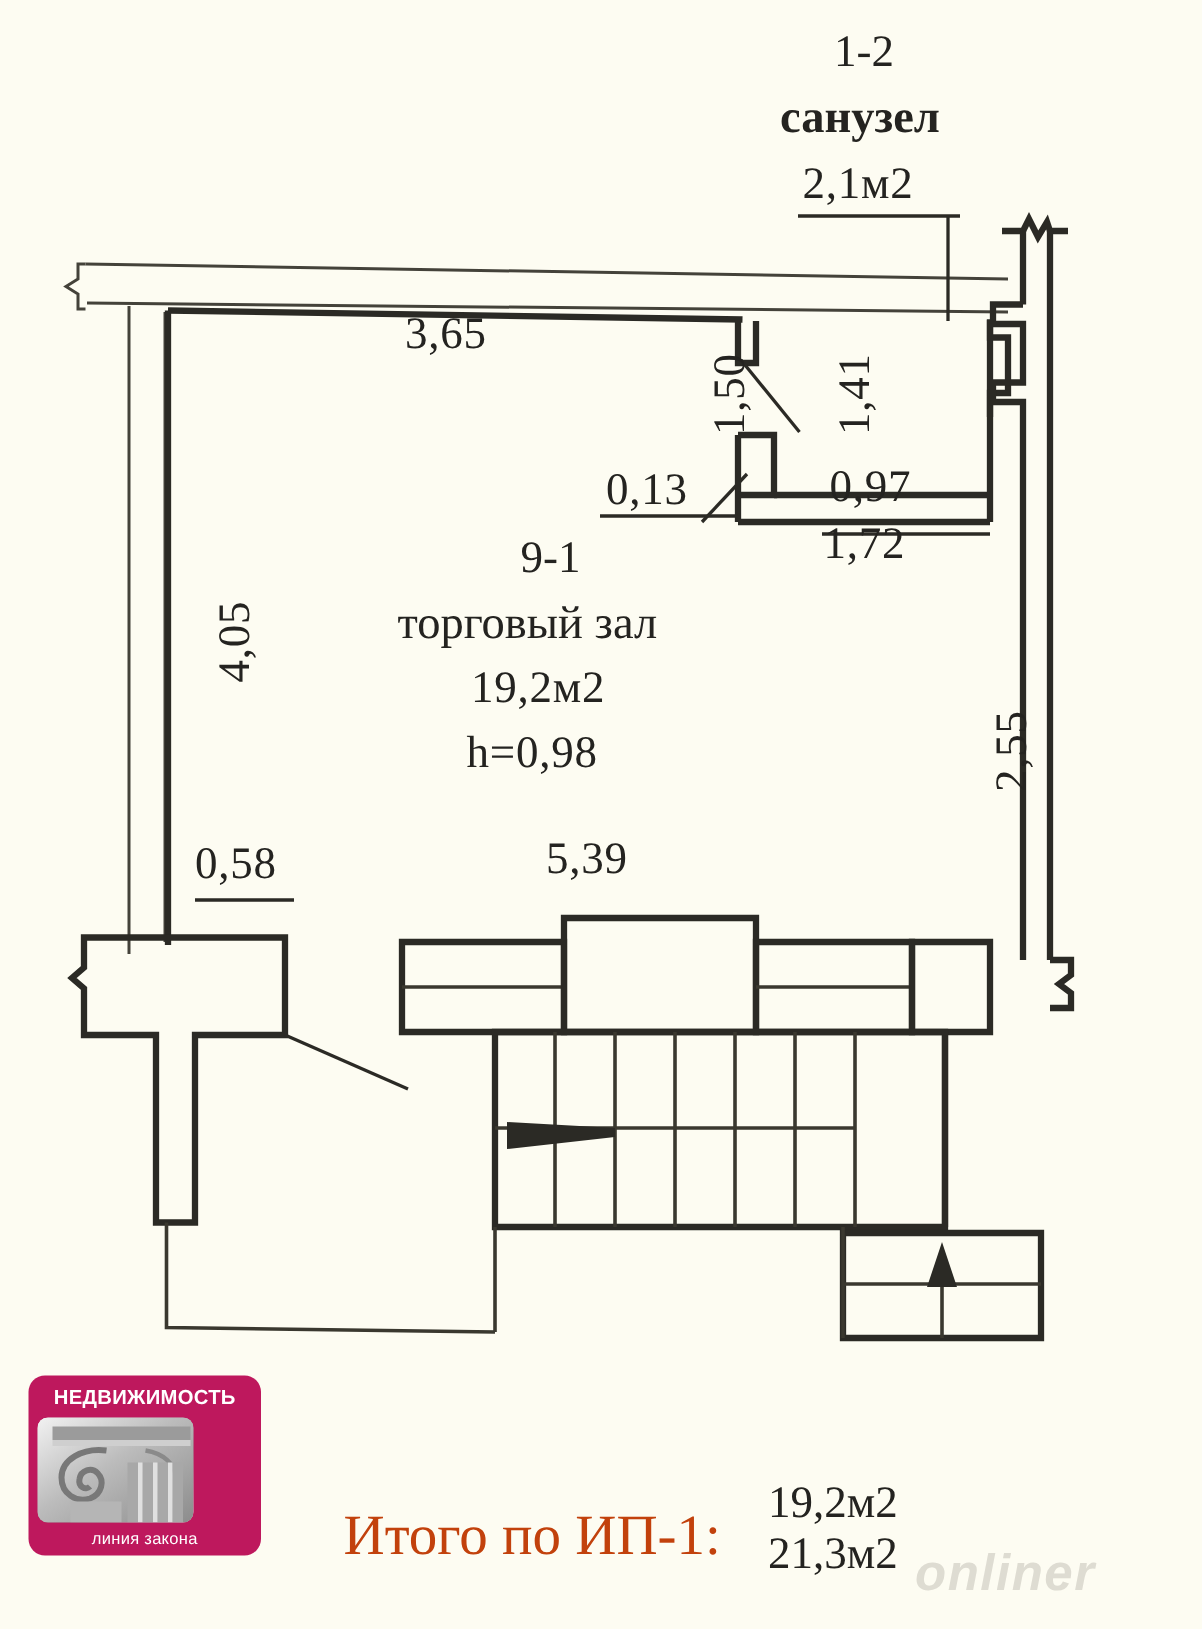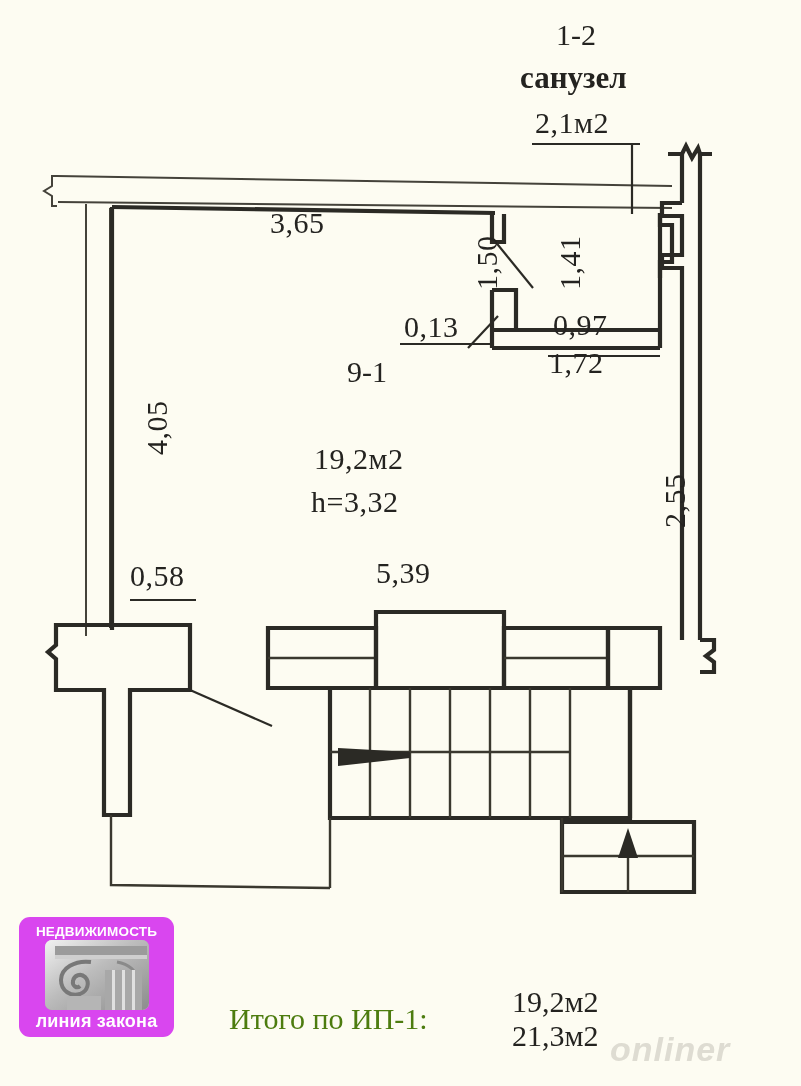--- a/index.html
+++ b/index.html
@@ -49,22 +49,22 @@
     transform: rotate(-90deg);
   }
   .roomtitle { font-size: 30px; }
   .roomname { font-size: 31px; }
 
   
   #footer-total {
     position: absolute;
     left: 229px;
     top: 1002px;
-    font-size: 30px;
-    color: #4d7c0f;
+    font-size: 38px;
+    color: #c2410c;
   }
   #footer-areas {
     position: absolute;
     left: 512px;
     top: 985px;
     font-size: 30px;
     color: #242320;
     line-height: 1.13;
   }
   #watermark {
@@ -79,27 +79,26 @@
     font-style: italic;
   }
 
   
   #logo {
     position: absolute;
     left: 19px;
     top: 917px;
     width: 155px;
     height: 120px;
-    background: #d946ef;
+    background: #be185d;
     border-radius: 11px;
     box-sizing: border-box;
     padding: 7px 6px 5px 6px;
     display: flex;
     flex-direction: column;
-    align-items: center;
     justify-content: space-between;
     overflow: hidden;
   }
   #logo-top {
     color: #ffffff;
     font-family: "Liberation Sans", sans-serif;
     font-weight: bold;
     font-size: 13.5px;
     letter-spacing: 0.2px;
     text-align: center;
@@ -108,22 +107,22 @@
     width: 104px;
     height: 70px;
     border-radius: 7px;
     background: linear-gradient(150deg,#e9e9e9 0%, #bdbdbd 38%, #9a9a9a 62%, #d5d5d5 100%);
     position: relative;
     overflow: hidden;
   }
   #logo-bottom {
     color: #ffffff;
     font-family: "Liberation Sans", sans-serif;
-    font-weight: bold;
-    font-size: 18px;
+    font-weight: normal;
+    font-size: 11px;
     letter-spacing: 0.2px;
     text-align: center;
   }
 </style>
 </head>
 <body>
 
 <div id="plan-root">
 
   <svg class="plan-svg" viewBox="0 0 801 1086">
@@ -245,42 +244,43 @@
 
     </g>
 
   </svg>
 
   <div class="lbl roomtitle" style="left:556px; top:20px;">1-2</div>
   <div class="lbl roomname" style="left:520px; top:62px;font-weight:bold;">санузел</div>
   <div class="lbl dim" style="left:535px; top:108px;text-align:center;">2,1м2</div>
 
   <div class="lbl roomtitle" style="left:347px; top:357px;">9-1</div>
+  <div class="lbl roomname" style="left:265px; top:399px;">торговый зал</div>
   <div class="lbl dim" style="left:314px; top:444px;">19,2м2</div>
-  <div class="lbl dim" style="left:311px; top:487px;">h=3,32</div>
+  <div class="lbl dim" style="left:311px; top:487px;">h=0,98</div>
 
   <div class="lbl dim" style="left:270px; top:208px;">3,65</div>
 
   <div class="lbl dim dim-v" style="left:142px; top:455px;">4,05</div>
 
   <div class="lbl dim dim-v" style="left:472px; top:290px;">1,50</div>
 
   <div class="lbl dim dim-v" style="left:555px; top:290px;">1,41</div>
 
   <div class="lbl dim" style="left:404px; top:312px;">0,13</div>
 
   <div class="lbl dim" style="left:553px; top:310px;">0,97</div>
 
   <div class="lbl dim" style="left:549px; top:348px;">1,72</div>
 
   <div class="lbl dim dim-v" style="left:660px; top:528px;">2,55</div>
 
   <div class="lbl dim" style="left:130px; top:561px;text-align:right;">0,58</div>
 
-  <div class="lbl dim" style="left:364px; top:558px;margin-left:12px;">5,39</div>
+  <div class="lbl dim" style="left:364px; top:558px;">5,39</div>
 
   <div id="footer-total">Итого по ИП-1:</div>
   <div id="footer-areas">
     <div>19,2м2</div>
     <div>21,3м2</div>
   </div>
 
   <div id="watermark">onliner</div>
 
   <div id="logo">

